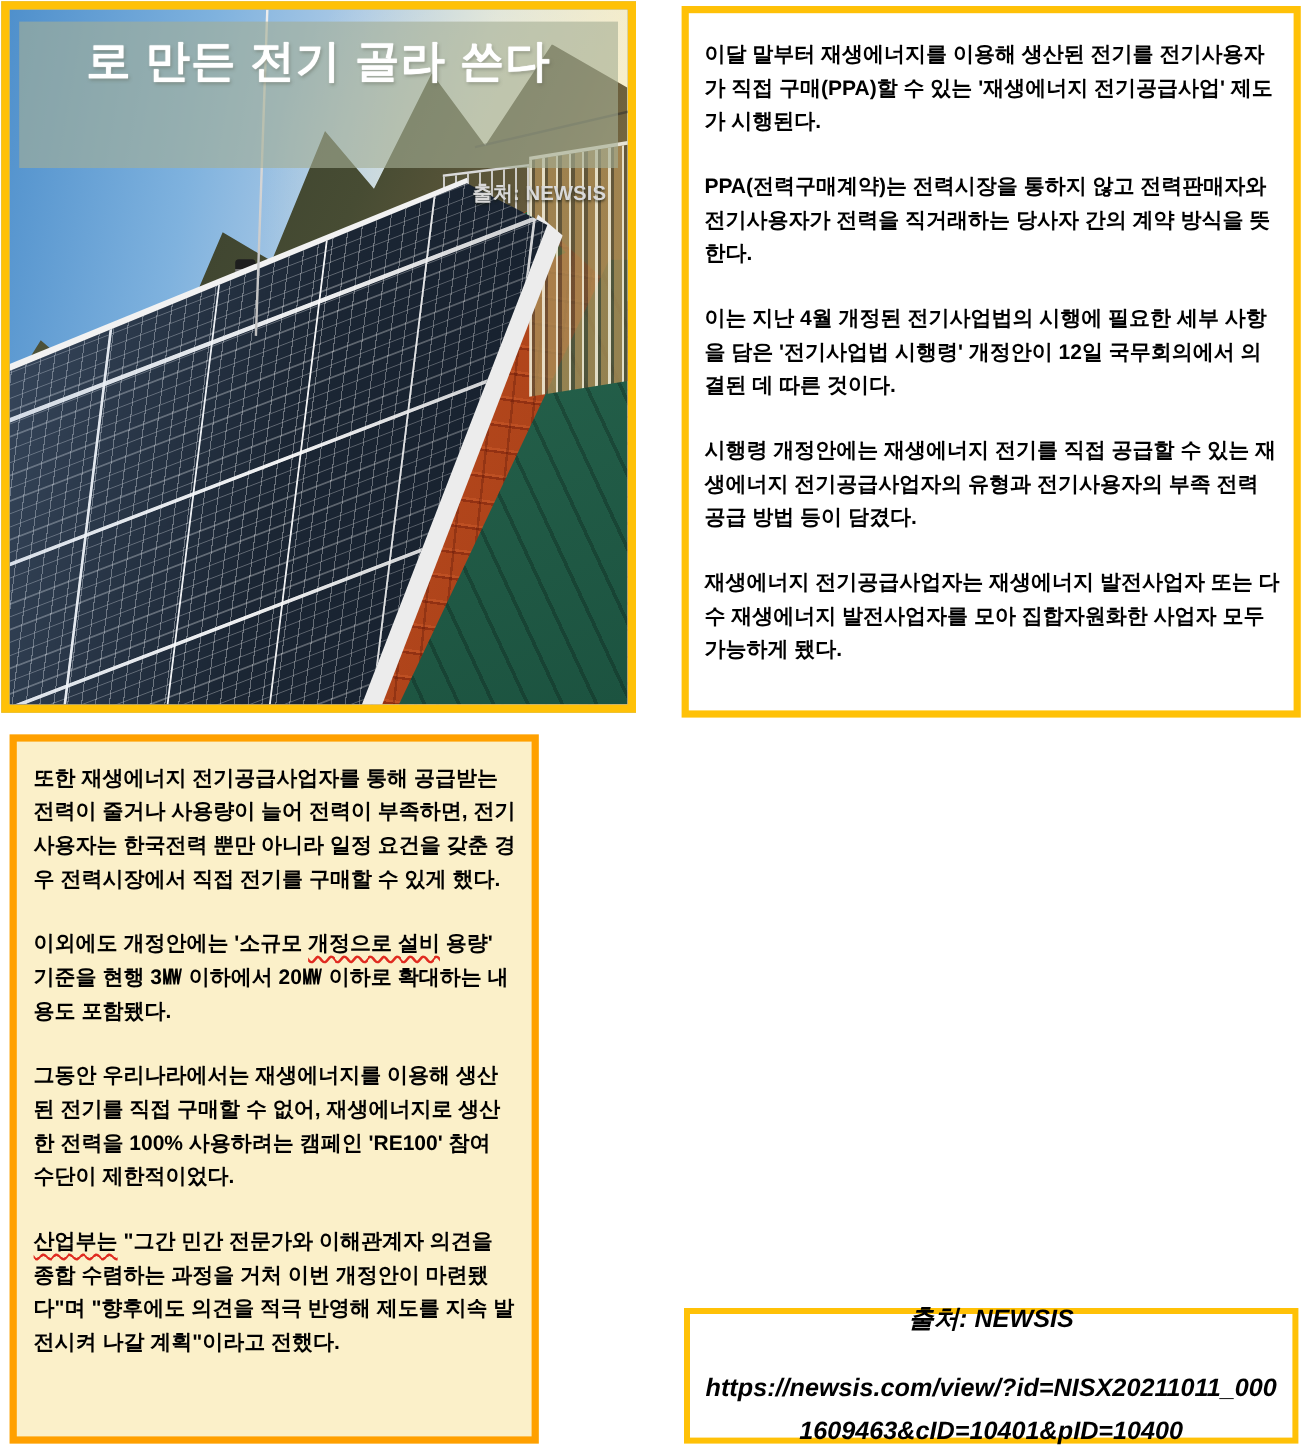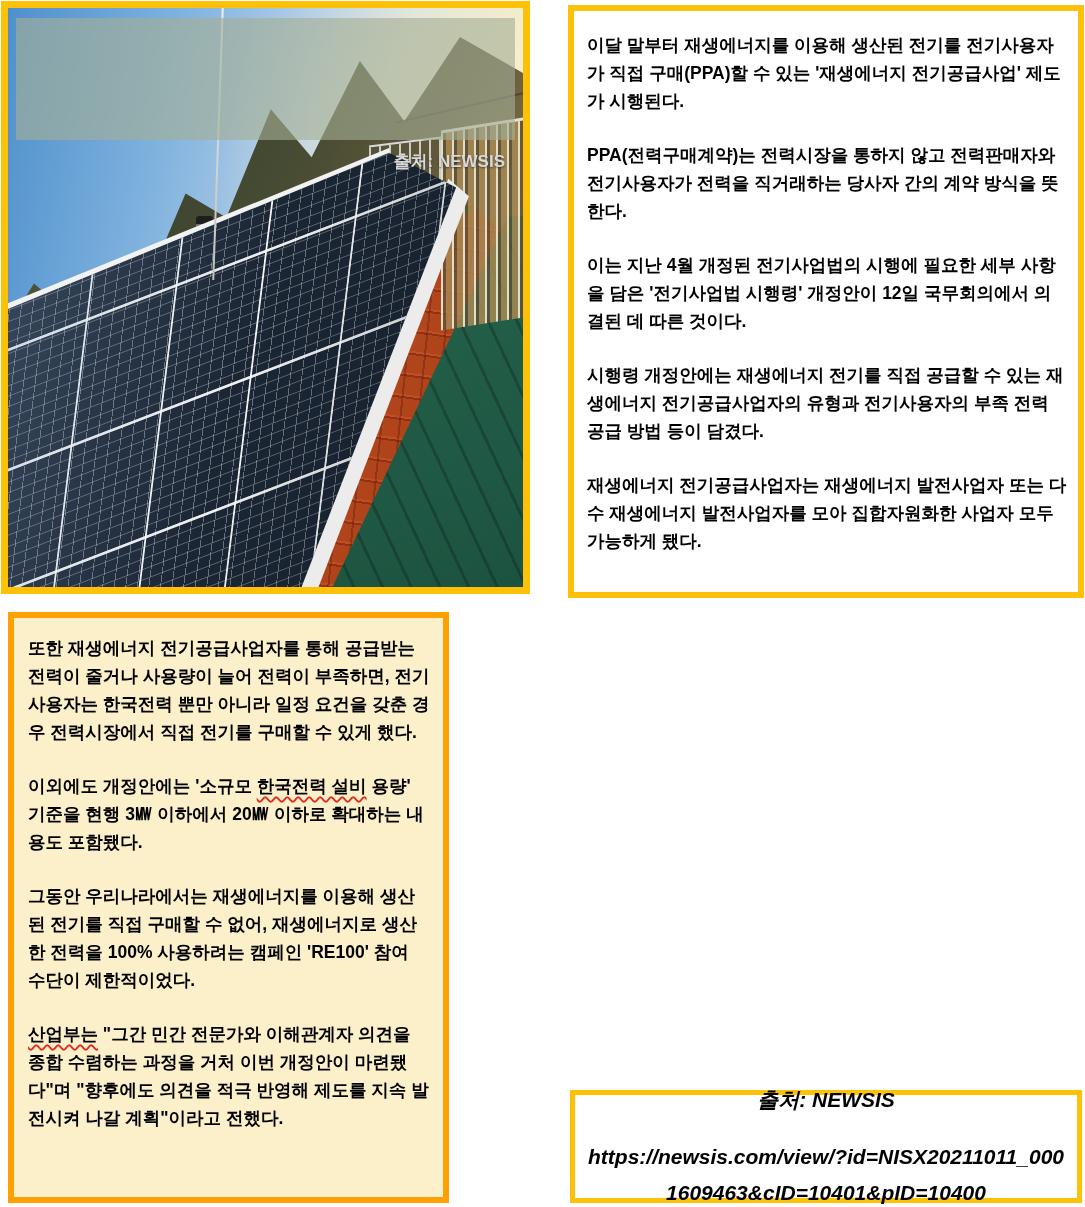--- a/index.html
+++ b/index.html
@@ -107,38 +107,39 @@
       <div class="powerline"></div>
       <div class="vent"></div>
       <div class="panel-top-edge"></div>
       <div class="panel-edge"></div>
       <div class="panels">
         <div class="panel-grid"></div>
       </div>
       <div class="antenna"></div>
       <div class="headline-overlay"></div>
       <div class="headline">
+        <div>로 만든 전기 골라 쓴다</div>
       </div>
       <div class="photo-credit">출처: NEWSIS</div>
     </div>
   </div>
 
   <div class="article-box box-right">
 
   <p><span>이달 말부터 재생에너지를 이용해 생산된 전기를 전기사용자가 직접 구매(PPA)할 수 있는 '재생에너지 전기공급사업' 제도가 시행된다.</span></p>
       <p><span>PPA(전력구매계약)는 전력시장을 통하지 않고 전력판매자와 전기사용자가 전력을 직거래하는 당사자 간의 계약 방식을 뜻한다.</span></p>
       <p><span>이는 지난 4월 개정된 전기사업법의 시행에 필요한 세부 사항을 담은 '전기사업법 시행령' 개정안이 12일 국무회의에서 의결된 데 따른 것이다.</span></p>
       <p><span>시행령 개정안에는 재생에너지 전기를 직접 공급할 수 있는 재생에너지 전기공급사업자의 유형과 전기사용자의 부족 전력 공급 방법 등이 담겼다.</span></p>
       <p><span>재생에너지 전기공급사업자는 재생에너지 발전사업자 또는 다수 재생에너지 발전사업자를 모아 집합자원화한 사업자 모두 가능하게 됐다.</span></p>
     </div>
 
   <div class="article-box box-bottom-left">
 
   <p><span>또한 재생에너지 전기공급사업자를 통해 공급받는 전력이 줄거나 사용량이 늘어 전력이 부족하면, 전기사용자는 한국전력 뿐만 아니라 일정 요건을 갖춘 경우 전력시장에서 직접 전기를 구매할 수 있게 했다.</span></p>
-      <p><span>이외에도 개정안에는 '소규모 </span><span class="spell">한국전력 설비</span><span> 용량' 기준을 현행 3㎿ 이하에서 20㎿ 이하로 확대하는 내용도 포함됐다.</span></p>
+      <p><span>이외에도 개정안에는 '소규모 </span><span class="spell">개정으로 설비</span><span> 용량' 기준을 현행 3㎿ 이하에서 20㎿ 이하로 확대하는 내용도 포함됐다.</span></p>
       <p><span>그동안 우리나라에서는 재생에너지를 이용해 생산된 전기를 직접 구매할 수 없어, 재생에너지로 생산한 전력을 100% 사용하려는 캠페인 'RE100' 참여 수단이 제한적이었다.</span></p>
       <p><span class="spell">산업부는</span><span> "그간 민간 전문가와 이해관계자 의견을 종합 수렴하는 과정을 거처 이번 개정안이 마련됐다"며 "향후에도 의견을 적극 반영해 제도를 지속 발전시켜 나갈 계획"이라고 전했다.</span></p>
     </div>
 
   <div class="source-box">
     <div>출처: NEWSIS</div>
     <div class="url">https://newsis.com/view/?id=NISX20211011_0001609463&amp;cID=10401&amp;pID=10400</div>
   </div>
 
 </div>

